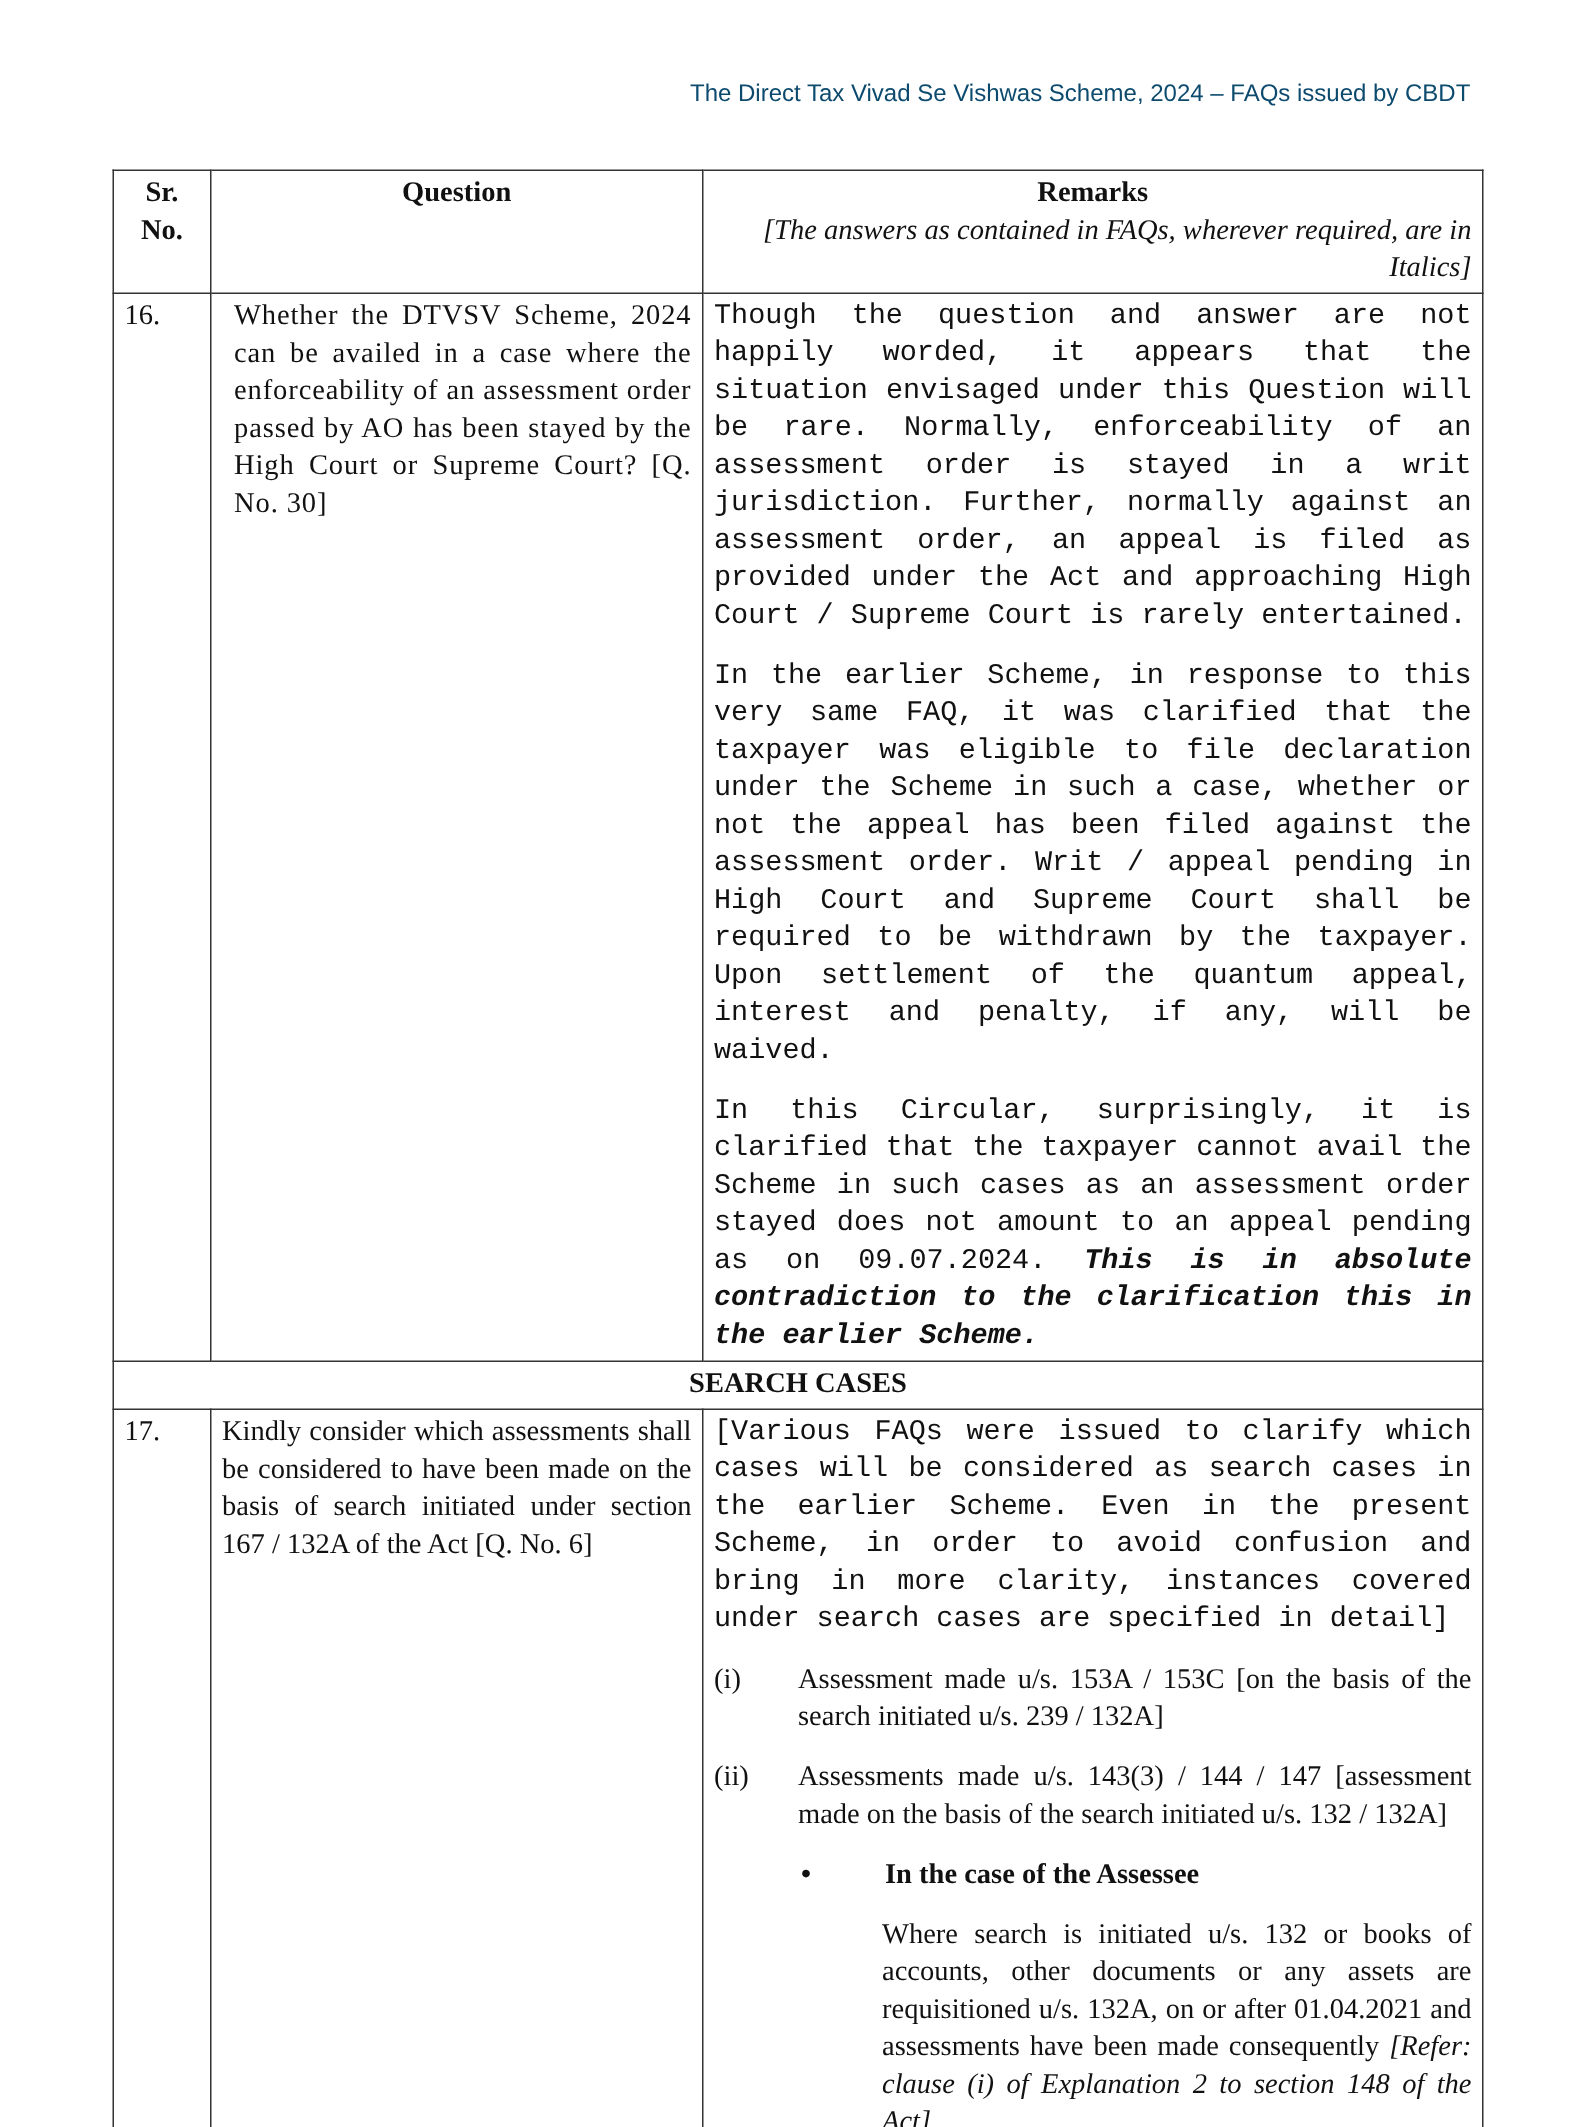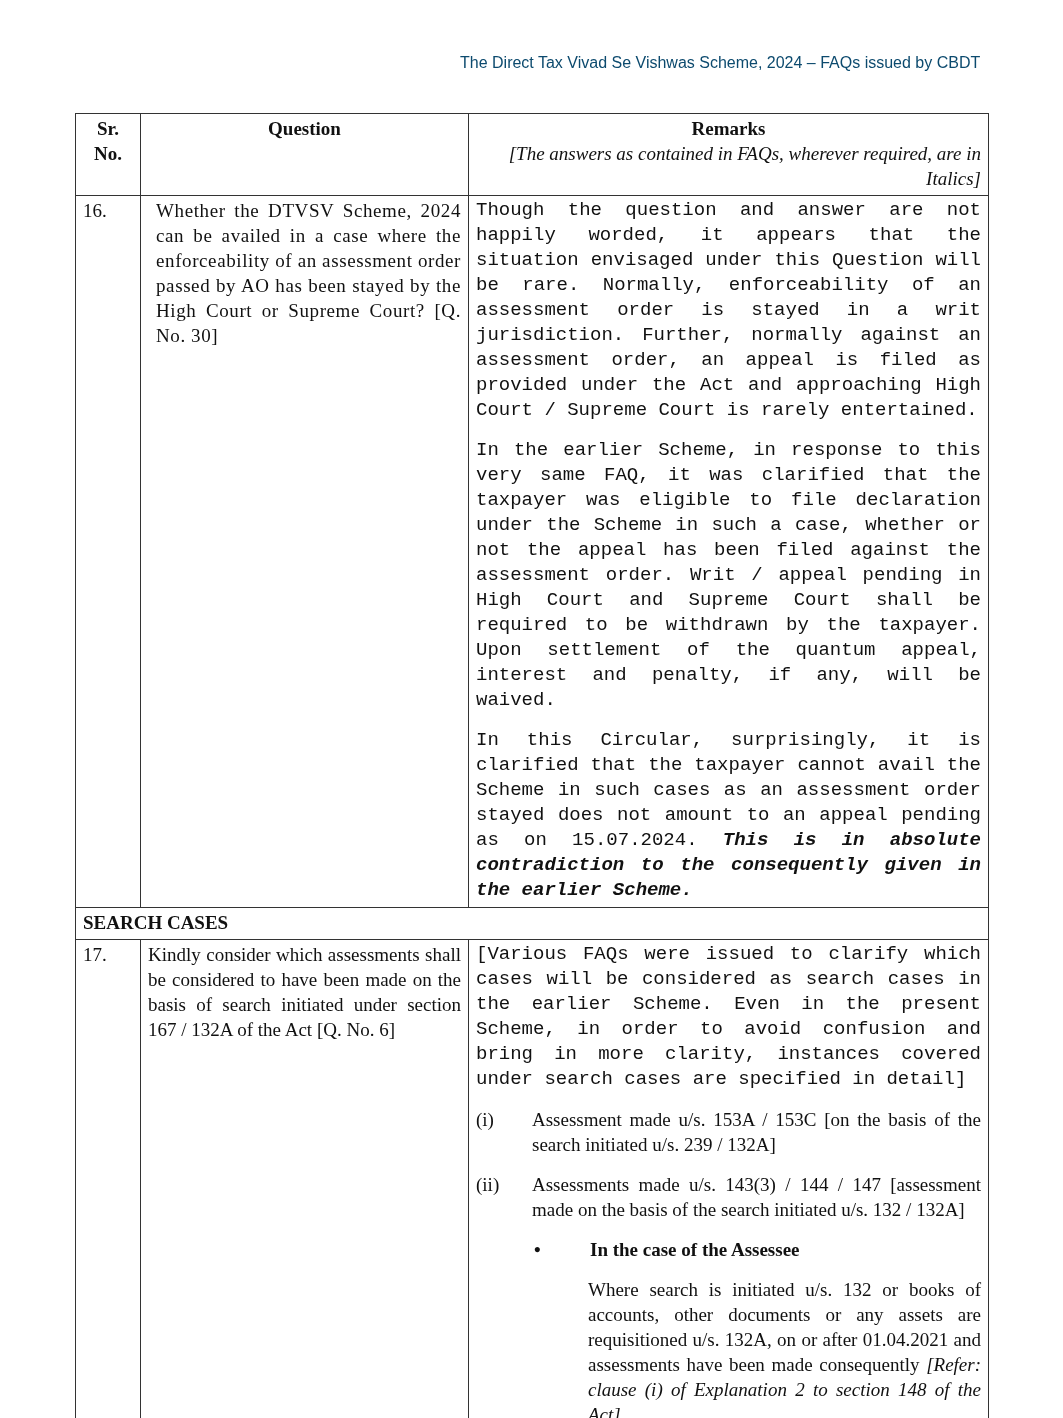--- a/index.html
+++ b/index.html
@@ -18,21 +18,21 @@
     border: 1.5px solid #333; vertical-align: top; padding: 2px 7px 4px 7px; margin-left: 17px;
   }
   col.c1 { width: 65px; }
   col.c2 { width: 328px; }
   col.c3 { width: 520px; }
   th { font-weight: bold; text-align: center; }
   .hdr-note { font-style: italic; font-weight: normal; text-align: right; display: block; }
   .just { text-align: justify; }
   .para { margin: 0 0 15px 0; text-align: justify; font-family: Liberation Mono, monospace; }
   .para:last-child { margin-bottom: 0; }
-  .section-row td { font-weight: bold; padding: 3px 7px; }
+  .section-row td { text-align: center; font-weight: bold; padding: 3px 7px; }
   .bi { font-weight: bold; font-style: italic; }
   .it { font-style: italic; }
   .list-item { display: flex; margin: 0 0 15px 0; }
   .list-num { width: 56px; flex: none; }
   .list-text { flex: 1; text-align: justify; }
   .bullet-row { display: flex; margin: 0 0 15px 56px; font-weight: bold; }
   .bullet-dot { width: 56px; flex: none; padding-left: 2px; }
   .bullet-body { margin-left: 112px; text-align: justify; }
 </style>
 </head>
@@ -56,21 +56,21 @@
       </th>
     </tr>
   </thead>
   <tbody>
     <tr>
       <td>16.</td>
       <td class="just" style="letter-spacing:0.6px;padding-left:15px;">Whether the DTVSV Scheme, 2024 can be availed in a case where the enforceability of an assessment order passed by AO has been stayed by the High Court or Supreme Court? [Q. No. 30]</td>
       <td>
         <p class="para">Though the question and answer are not happily worded, it appears that the situation envisaged under this Question will be rare. Normally, enforceability of an assessment order is stayed in a writ jurisdiction. Further, normally against an assessment order, an appeal is filed as provided under the Act and approaching High Court / Supreme Court is rarely entertained.</p>
         <p class="para">In the earlier Scheme, in response to this very same FAQ, it was clarified that the taxpayer was eligible to file declaration under the Scheme in such a case, whether or not the appeal has been filed against the assessment order. Writ / appeal pending in High Court and Supreme Court shall be required to be withdrawn by the taxpayer. Upon settlement of the quantum appeal, interest and penalty, if any, will be waived.</p>
-        <p class="para"><span>In this Circular, surprisingly, it is clarified that the taxpayer cannot avail the Scheme in such cases as an assessment order stayed does not amount to an appeal pending as on 15.07.2024. </span><span class="bi">This is in absolute contradiction to the consequently given in the earlier Scheme.</span></p>
+        <p class="para"><span>In this Circular, surprisingly, it is clarified that the taxpayer cannot avail the Scheme in such cases as an assessment order stayed does not amount to an appeal pending as on 09.07.2024. </span><span class="bi">This is in absolute contradiction to the clarification this in the earlier Scheme.</span></p>
       </td>
     </tr>
     <tr class="section-row">
       <td colspan="3">SEARCH CASES</td>
     </tr>
     <tr>
       <td>17.</td>
       <td class="just">Kindly consider which assessments shall be considered to have been made on the basis of search initiated under section 167 / 132A of the Act [Q. No. 6]</td>
       <td>
         <p class="para">[Various FAQs were issued to clarify which cases will be considered as search cases in the earlier Scheme. Even in the present Scheme, in order to avoid confusion and bring in more clarity, instances covered under search cases are specified in detail]</p>

